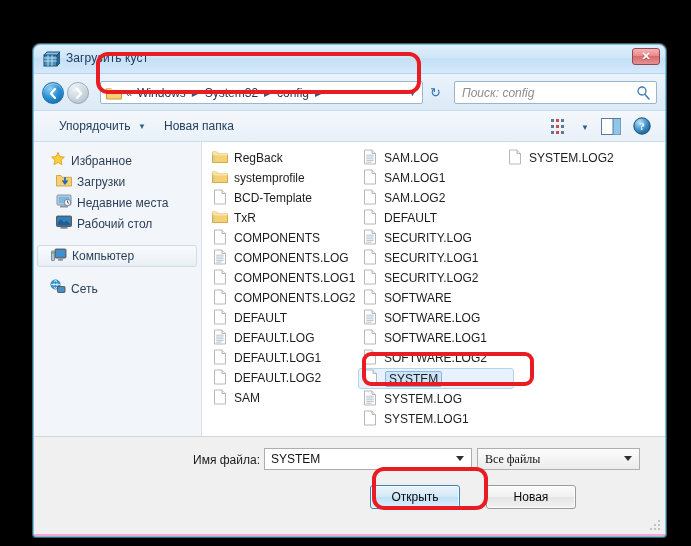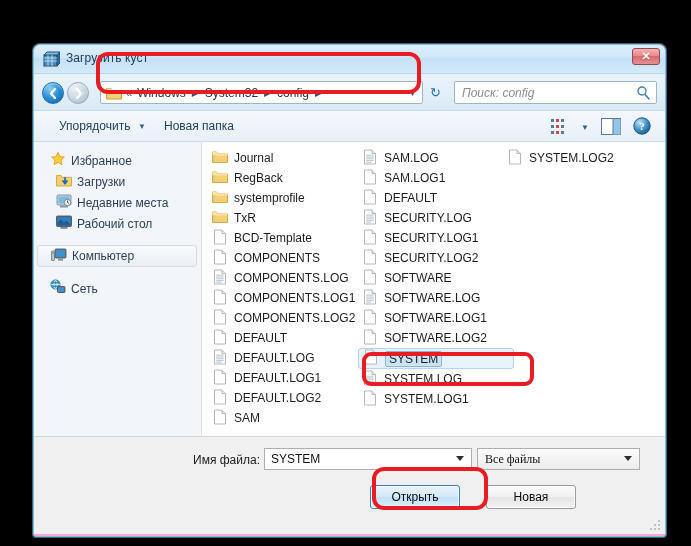--- a/index.html
+++ b/index.html
@@ -455,52 +455,44 @@
         </div>
       </div>
     <div id="filelist">
       <div class="fl-col" id="fl-col-0">
           <div class="fl-item">
             <span><svg class="ico" viewBox="0 0 16 16" width="16" height="16">
                 <path d="M0.5 3 L4.6 3 L6 5 L15.5 5 L15.5 13.5 L0.5 13.5 Z" fill="#f7cf74" stroke="#c79d2f" stroke-width="0.8"></path>
                 <path d="M0.5 3 L4.6 3 L6 5 L15.5 5 L15.5 6.6 L0.5 6.6 Z" fill="#fde3a4" stroke="none"></path>
                 <path d="M1.6 5.6 L2.4 5.6 L2.4 13 L1.6 13 Z" fill="#9fd7a0"></path>
               </svg></span>
-            <span class="lbl">Journal</span>
+            <span class="lbl">RegBack</span>
           </div>
           <div class="fl-item">
             <span><svg class="ico" viewBox="0 0 16 16" width="16" height="16">
                 <path d="M0.5 3 L4.6 3 L6 5 L15.5 5 L15.5 13.5 L0.5 13.5 Z" fill="#f7cf74" stroke="#c79d2f" stroke-width="0.8"></path>
                 <path d="M0.5 3 L4.6 3 L6 5 L15.5 5 L15.5 6.6 L0.5 6.6 Z" fill="#fde3a4" stroke="none"></path>
                 <path d="M1.6 5.6 L2.4 5.6 L2.4 13 L1.6 13 Z" fill="#9fd7a0"></path>
               </svg></span>
-            <span class="lbl">RegBack</span>
+            <span class="lbl">systemprofile</span>
+          </div>
+          <div class="fl-item">
+            <span><svg class="ico" viewBox="0 0 16 16" width="16" height="16">
+                <path d="M2.5 1 L10 1 L13.5 4.5 L13.5 15 L2.5 15 Z" fill="#ffffff" stroke="#b0b0b0" stroke-width="0.9"></path>
+                <path d="M10 1 L10 4.5 L13.5 4.5" fill="#ededed" stroke="#b0b0b0" stroke-width="0.9"></path>
+              </svg></span>
+            <span class="lbl">BCD-Template</span>
           </div>
           <div class="fl-item">
             <span><svg class="ico" viewBox="0 0 16 16" width="16" height="16">
                 <path d="M0.5 3 L4.6 3 L6 5 L15.5 5 L15.5 13.5 L0.5 13.5 Z" fill="#f7cf74" stroke="#c79d2f" stroke-width="0.8"></path>
                 <path d="M0.5 3 L4.6 3 L6 5 L15.5 5 L15.5 6.6 L0.5 6.6 Z" fill="#fde3a4" stroke="none"></path>
                 <path d="M1.6 5.6 L2.4 5.6 L2.4 13 L1.6 13 Z" fill="#9fd7a0"></path>
               </svg></span>
-            <span class="lbl">systemprofile</span>
-          </div>
-          <div class="fl-item">
-            <span><svg class="ico" viewBox="0 0 16 16" width="16" height="16">
-                <path d="M0.5 3 L4.6 3 L6 5 L15.5 5 L15.5 13.5 L0.5 13.5 Z" fill="#f7cf74" stroke="#c79d2f" stroke-width="0.8"></path>
-                <path d="M0.5 3 L4.6 3 L6 5 L15.5 5 L15.5 6.6 L0.5 6.6 Z" fill="#fde3a4" stroke="none"></path>
-                <path d="M1.6 5.6 L2.4 5.6 L2.4 13 L1.6 13 Z" fill="#9fd7a0"></path>
-              </svg></span>
             <span class="lbl">TxR</span>
-          </div>
-          <div class="fl-item">
-            <span><svg class="ico" viewBox="0 0 16 16" width="16" height="16">
-                <path d="M2.5 1 L10 1 L13.5 4.5 L13.5 15 L2.5 15 Z" fill="#ffffff" stroke="#b0b0b0" stroke-width="0.9"></path>
-                <path d="M10 1 L10 4.5 L13.5 4.5" fill="#ededed" stroke="#b0b0b0" stroke-width="0.9"></path>
-              </svg></span>
-            <span class="lbl">BCD-Template</span>
           </div>
           <div class="fl-item">
             <span><svg class="ico" viewBox="0 0 16 16" width="16" height="16">
                 <path d="M2.5 1 L10 1 L13.5 4.5 L13.5 15 L2.5 15 Z" fill="#ffffff" stroke="#b0b0b0" stroke-width="0.9"></path>
                 <path d="M10 1 L10 4.5 L13.5 4.5" fill="#ededed" stroke="#b0b0b0" stroke-width="0.9"></path>
               </svg></span>
             <span class="lbl">COMPONENTS</span>
           </div>
           <div class="fl-item">
             <span><svg class="ico" viewBox="0 0 16 16" width="16" height="16">
@@ -587,20 +579,27 @@
                 </g>
               </svg></span>
             <span class="lbl">SAM.LOG</span>
           </div>
           <div class="fl-item">
             <span><svg class="ico" viewBox="0 0 16 16" width="16" height="16">
                 <path d="M2.5 1 L10 1 L13.5 4.5 L13.5 15 L2.5 15 Z" fill="#ffffff" stroke="#b0b0b0" stroke-width="0.9"></path>
                 <path d="M10 1 L10 4.5 L13.5 4.5" fill="#ededed" stroke="#b0b0b0" stroke-width="0.9"></path>
               </svg></span>
             <span class="lbl">SAM.LOG1</span>
+          </div>
+          <div class="fl-item">
+            <span><svg class="ico" viewBox="0 0 16 16" width="16" height="16">
+                <path d="M2.5 1 L10 1 L13.5 4.5 L13.5 15 L2.5 15 Z" fill="#ffffff" stroke="#b0b0b0" stroke-width="0.9"></path>
+                <path d="M10 1 L10 4.5 L13.5 4.5" fill="#ededed" stroke="#b0b0b0" stroke-width="0.9"></path>
+              </svg></span>
+            <span class="lbl">SAM.LOG2</span>
           </div>
           <div class="fl-item">
             <span><svg class="ico" viewBox="0 0 16 16" width="16" height="16">
                 <path d="M2.5 1 L10 1 L13.5 4.5 L13.5 15 L2.5 15 Z" fill="#ffffff" stroke="#b0b0b0" stroke-width="0.9"></path>
                 <path d="M10 1 L10 4.5 L13.5 4.5" fill="#ededed" stroke="#b0b0b0" stroke-width="0.9"></path>
               </svg></span>
             <span class="lbl">DEFAULT</span>
           </div>
           <div class="fl-item">
             <span><svg class="ico" viewBox="0 0 16 16" width="16" height="16">

